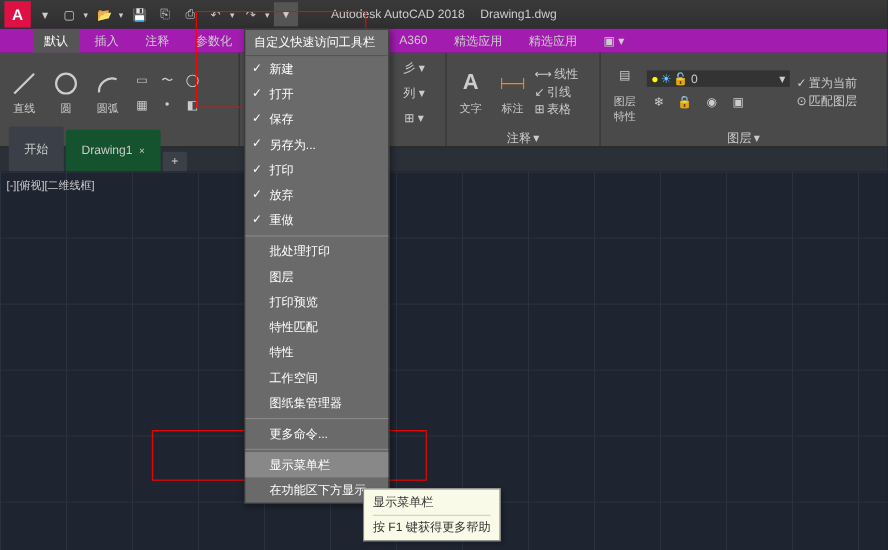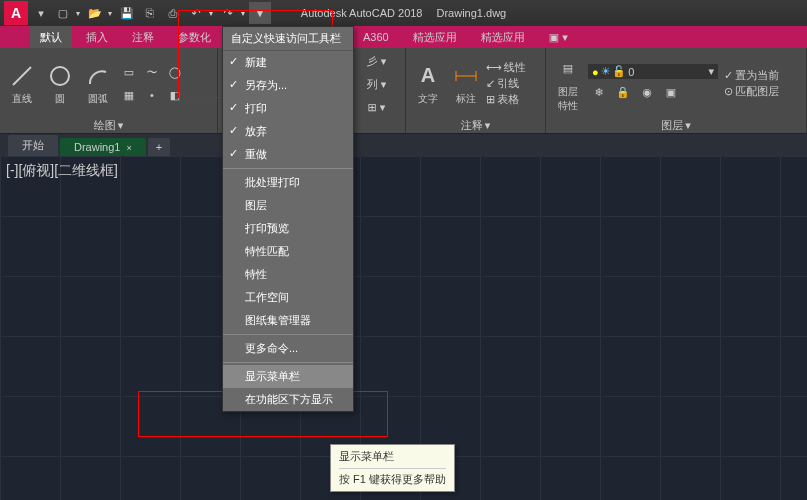--- a/index.html
+++ b/index.html
@@ -5,39 +5,39 @@
 *{margin:0;padding:0;box-sizing:border-box;font-family:"Microsoft YaHei",Arial,sans-serif;font-size:11px;color:#ccc;user-select:none}
 body{background:#1e2430;width:807px;height:500px;overflow:hidden;position:relative}
 .titlebar{height:26px;background:linear-gradient(#3a3a3a,#2f2f2f);display:flex;align-items:center;padding:0 4px;position:relative}
 .app-logo{width:24px;height:24px;background:#d14;color:#fff;font-weight:bold;font-size:14px;display:flex;align-items:center;justify-content:center;margin-right:2px}
 .qat{display:flex;align-items:center;gap:1px}
 .qat-btn{width:22px;height:22px;display:flex;align-items:center;justify-content:center;color:#ccc;cursor:pointer}
 .qat-drop{width:10px;font-size:8px;margin-left:-2px}
 .title-center{position:absolute;left:50%;transform:translateX(-50%);display:flex;gap:14px;align-items:center}
 .title-app{color:#ccc}
 .title-doc{color:#ccc}
-.tabbar{height:22px;background:#be185d;display:flex;align-items:center;padding-left:30px;gap:4px}
+.tabbar{height:22px;background:#a21caf;display:flex;align-items:center;padding-left:30px;gap:4px}
 .tab{padding:0 10px;height:22px;display:flex;align-items:center;color:#ccc;cursor:pointer}
 .tab.active{background:#555;color:#fff}
 .ribbon{height:86px;background:#4a4a4a;display:flex;border-bottom:1px solid #222}
 .panel{border-right:1px solid #333;display:flex;flex-direction:column;padding:2px 4px 0 4px}
 .panel-body{flex:1;display:flex;align-items:center;gap:2px}
 .panel-title{height:16px;text-align:center;font-size:10px;color:#ccc;display:flex;align-items:center;justify-content:center;gap:2px}
 .big-btn{display:flex;flex-direction:column;align-items:center;gap:2px;padding:2px 4px;cursor:pointer}
 .big-btn .ic{width:28px;height:28px;display:flex;align-items:center;justify-content:center}
 .big-btn .lbl{font-size:10px}
 .small-grid{display:grid;grid-template-columns:repeat(3,22px);grid-auto-rows:22px;gap:1px}
 .sm{width:22px;height:22px;display:flex;align-items:center;justify-content:center;cursor:pointer}
 .doc-tabs{height:22px;background:#2a2f38;display:flex;align-items:end;padding-left:8px;gap:2px}
-.doc-tab{padding:3px 14px;background:#3a3f48;color:#ccc;border-radius:2px 2px 0 0;cursor:pointer}
+.doc-tab{padding:13px 14px;background:#3a3f48;color:#ccc;border-radius:2px 2px 0 0;cursor:pointer}
 .doc-tab.active{background:#14532d;color:#fff}
 .doc-tab .x{margin-left:6px;font-size:9px}
 .canvas{position:absolute;top:156px;left:0;right:0;bottom:0;background:#1e2430}
 .canvas::before{content:"";position:absolute;inset:0;background-image:linear-gradient(#2a3240 1px,transparent 1px),linear-gradient(90deg,#2a3240 1px,transparent 1px);background-size:60px 60px}
-.view-ctrl{position:absolute;top:6px;left:6px;color:#ccc;font-size:14px}
+.view-ctrl{position:absolute;top:6px;left:6px;color:#ccc;font-size:10px}
 .dropdown{position:absolute;top:26px;left:222px;width:132px;background:#6a6a6a;border:1px solid #333;box-shadow:2px 2px 6px rgba(0,0,0,.4);z-index:10}
 .dd-title{padding:4px 8px;color:#fff;font-size:11px;border-bottom:1px solid #555}
 .dd-item{padding:4px 8px 4px 22px;color:#fff;font-size:11px;position:relative;cursor:pointer}
 .dd-item.checked::before{content:"✓";position:absolute;left:6px}
 .dd-sep{height:1px;background:#888;margin:2px 0}
 .dd-item.hl{background:#888;color:#fff}
 .tooltip{position:absolute;top:444px;left:330px;background:#fafae8;border:1px solid #888;padding:4px 8px;color:#333;font-size:11px;z-index:11;box-shadow:2px 2px 4px rgba(0,0,0,.3)}
 .tooltip .t1{margin-bottom:4px;color:#333}
 .tooltip .t2{color:#333;border-top:1px solid #ccc;padding-top:3px}
 .red-box1{position:absolute;top:10px;left:178px;width:155px;height:88px;border:1px solid #f00;z-index:5;pointer-events:none}
@@ -233,20 +233,22 @@
   <div class="doc-tab" style="padding:3px 8px">+</div>
 </div>
 
 <div class="canvas">
   <div class="view-ctrl">[-][俯视][二维线框]</div>
 </div>
 
 <div class="dropdown">
   <div class="dd-title">自定义快速访问工具栏</div>
   <div class="dd-item checked">新建</div>
+  <div class="dd-item checked">打开</div>
+  <div class="dd-item checked">保存</div>
   <div class="dd-item checked">另存为...</div>
   <div class="dd-item checked">打印</div>
   <div class="dd-item checked">放弃</div>
   <div class="dd-item checked">重做</div>
   <div class="dd-sep"></div>
   <div class="dd-item">批处理打印</div>
   <div class="dd-item">图层</div>
   <div class="dd-item">打印预览</div>
   <div class="dd-item">特性匹配</div>
   <div class="dd-item">特性</div>

